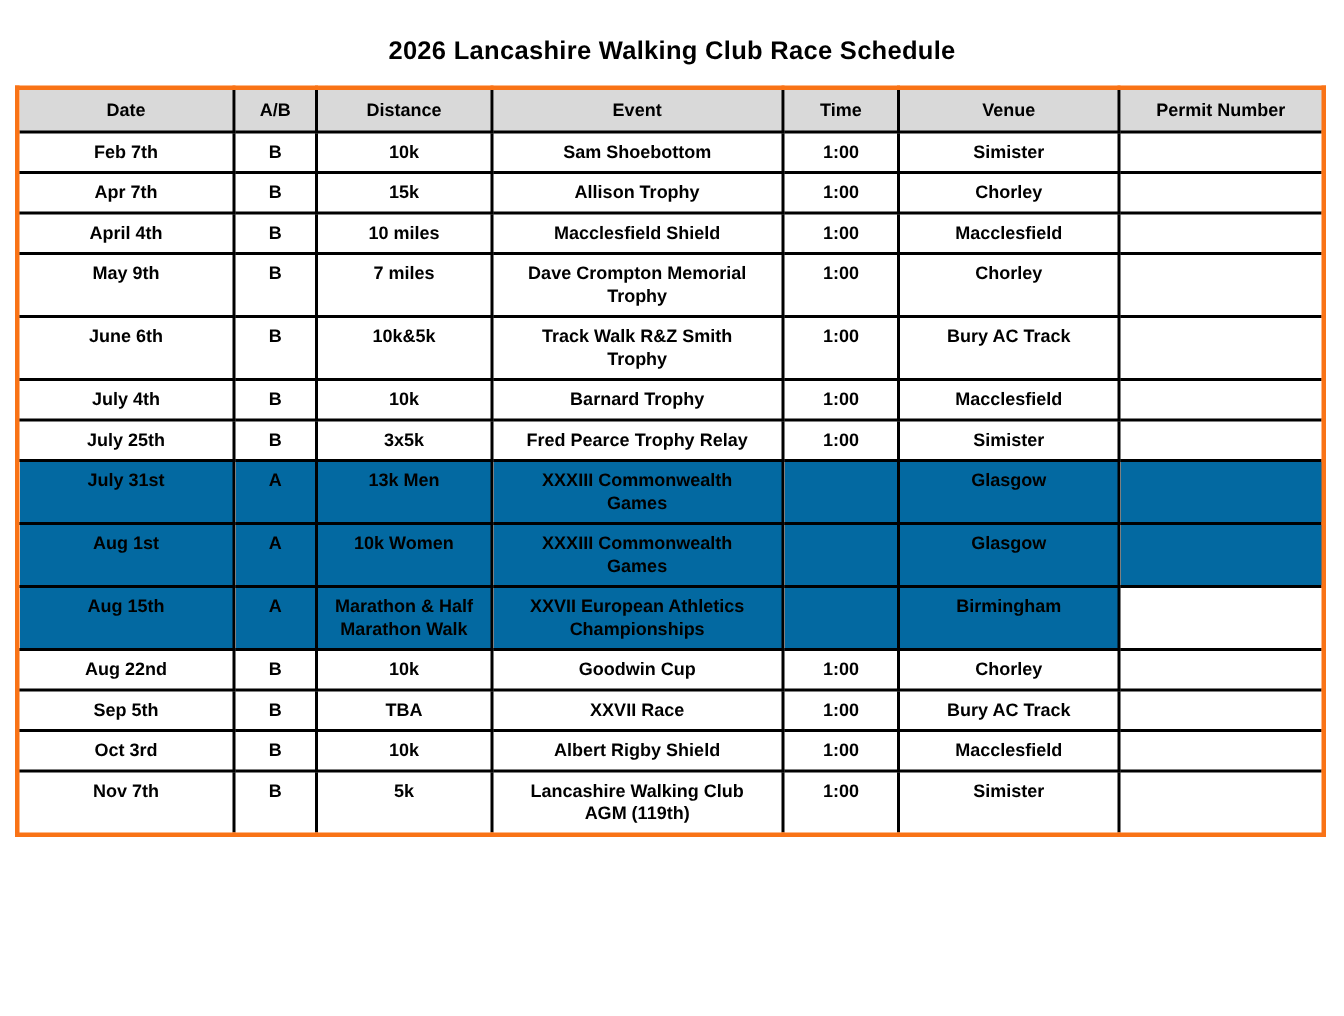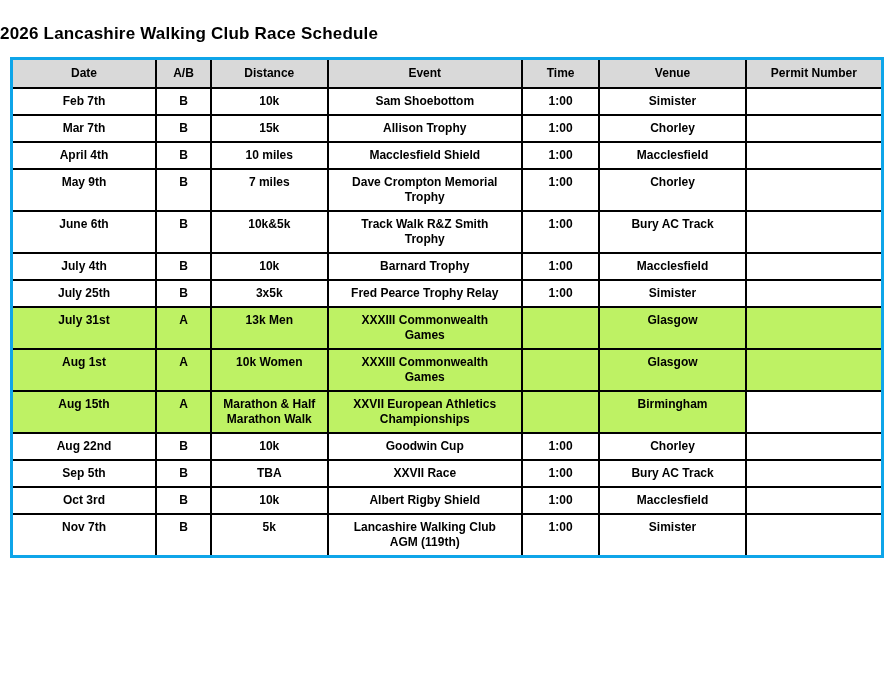--- a/index.html
+++ b/index.html
@@ -7,48 +7,49 @@
   body {
     width: 896px; height: 677px;
     font-family: "Liberation Sans", sans-serif;
     color: #000;
     overflow: hidden;
   }
   .page { width: 896px; height: 677px; }
   .title {
     font-size: 17px;
     font-weight: bold;
+    text-align: center;
     margin-top: 24px;
     margin-bottom: 13px;
     letter-spacing: 0.2px;
   }
   table.schedule {
     border-collapse: collapse;
     table-layout: fixed;
     width: 874px;
     margin-left: 10px;
-    border: 3px solid #0ea5e9;
+    border: 3px solid #f97316;
   }
   th, td {
     border: 2px solid #000;
     font-weight: bold;
     font-size: 12px;
     line-height: 1.25;
     text-align: center;
     vertical-align: top;
     padding: 5px 4px;
     white-space: pre-line;
     overflow: hidden;
   }
   th {
     background: #d9d9d9;
     vertical-align: middle;
     padding: 6px 2px;
   }
-  tr.shaded td { background: #bef264; }
+  tr.shaded td { background: #0369a1; }
   tr.shaded td.unshaded { background: #ffffff; }
 </style>
 </head>
 <body>
 
 <div class="page">
   <h1 class="title">2026 Lancashire Walking Club Race Schedule</h1>
   <table class="schedule">
     <colgroup>
         <col style="width: 16.6%;">
@@ -74,21 +75,21 @@
         <tr>
           <td>Feb 7th</td>
           <td>B</td>
           <td>10k</td>
           <td>Sam Shoebottom</td>
           <td>1:00</td>
           <td>Simister</td>
           <td></td>
         </tr>
         <tr>
-          <td>Mar 7th</td>
+          <td>Apr 7th</td>
           <td>B</td>
           <td>15k</td>
           <td>Allison Trophy</td>
           <td>1:00</td>
           <td>Chorley</td>
           <td></td>
         </tr>
         <tr>
           <td>April 4th</td>
           <td>B</td>

